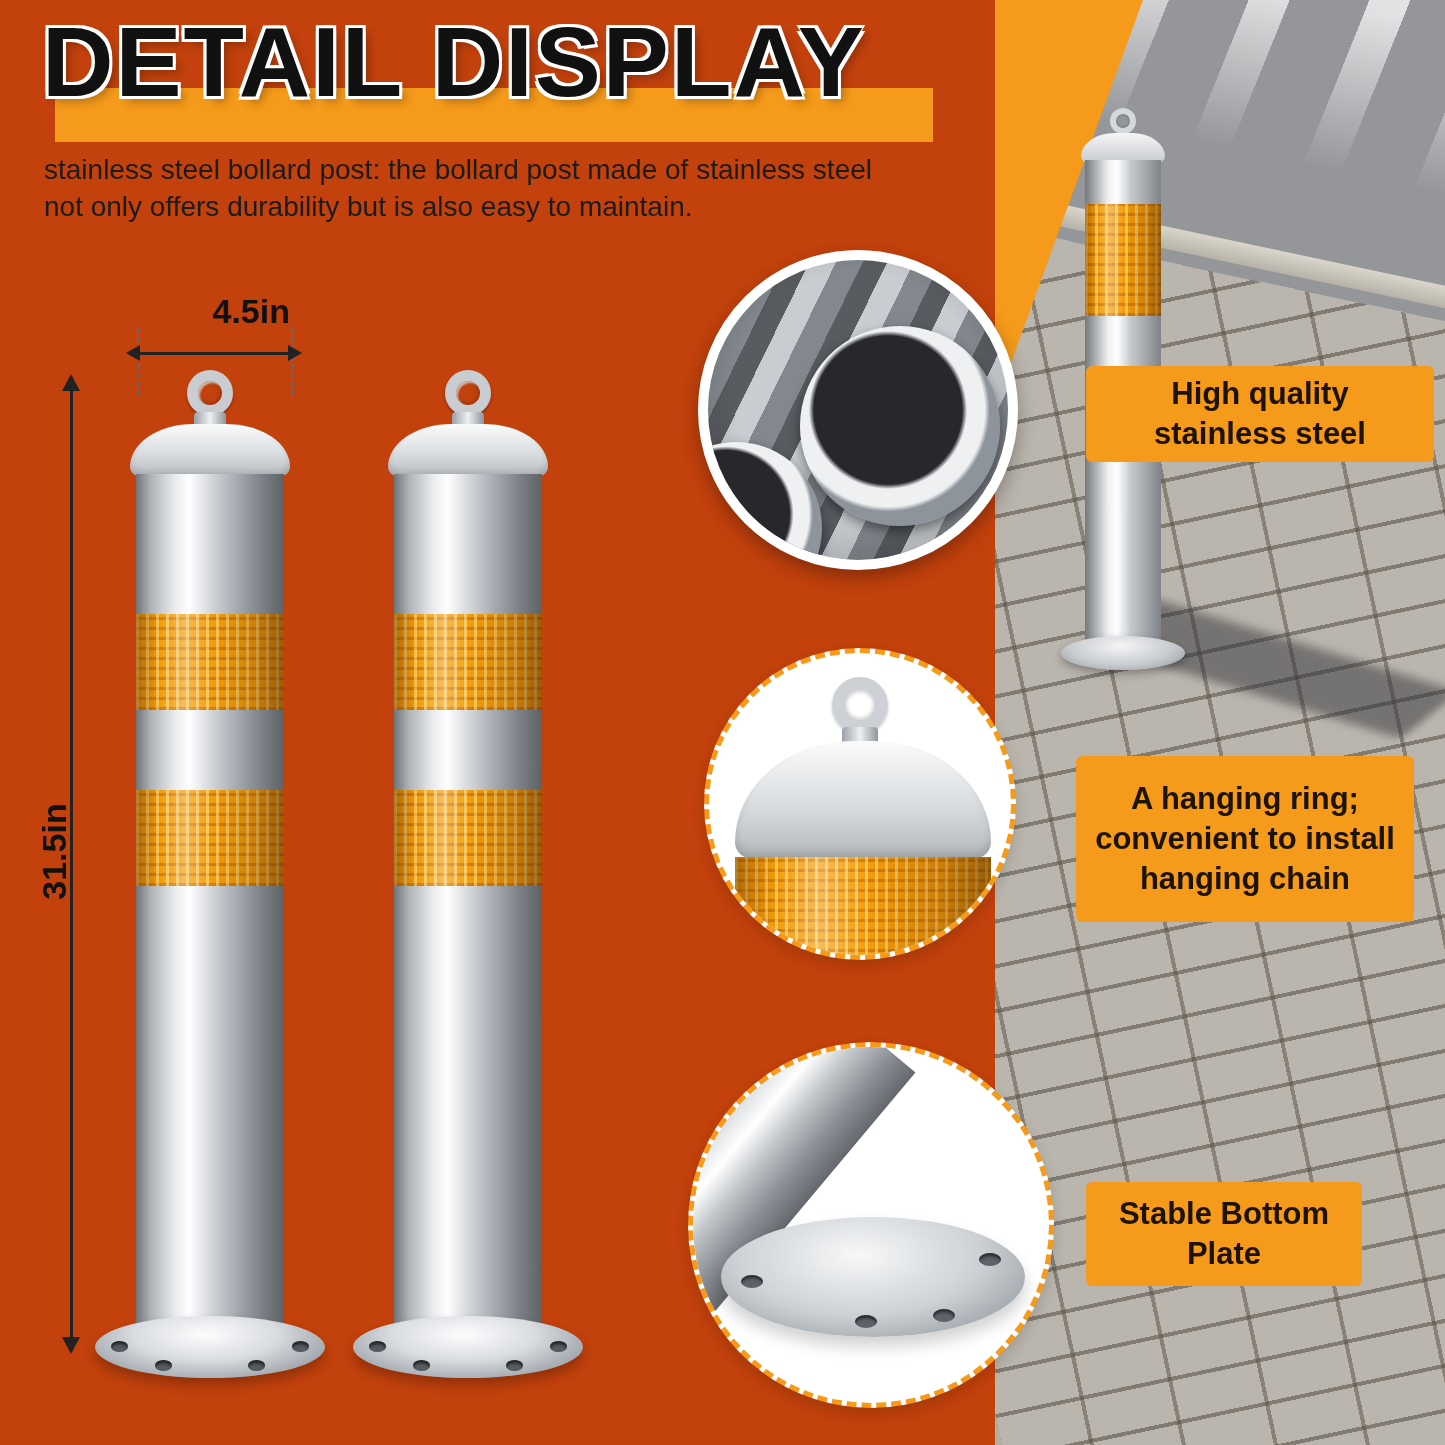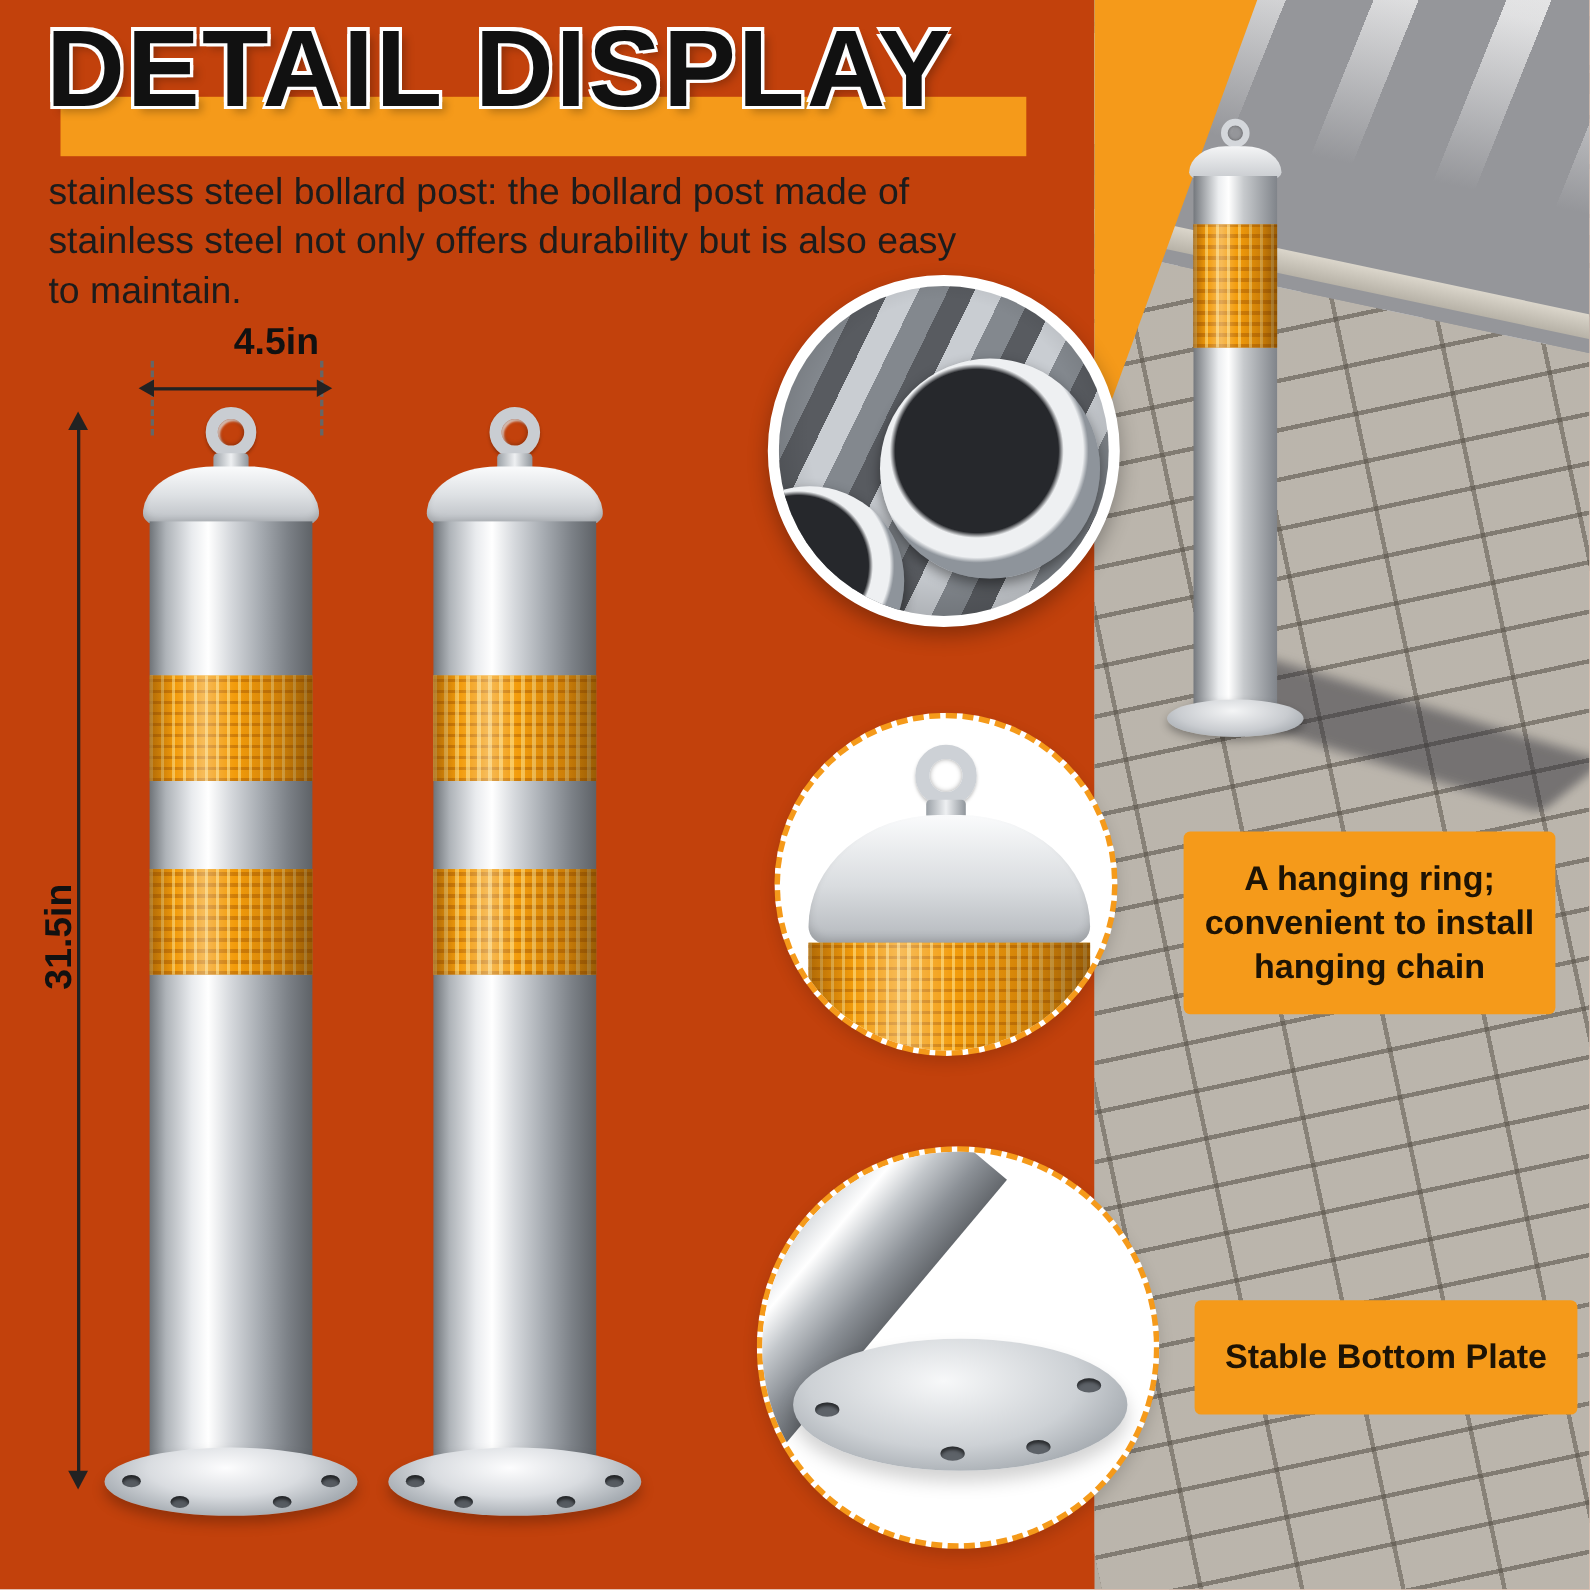--- a/index.html
+++ b/index.html
@@ -13,21 +13,21 @@
   #canvas{position:relative;width:1445px;height:1445px;background:#c2410c;overflow:hidden;}
 
   
   .title-bar{position:absolute;left:55px;top:88px;width:878px;height:54px;background:var(--orange);}
   .title-text{
     position:absolute;left:42px;top:10px;width:920px;
     font-size:99px;font-weight:900;letter-spacing:2px;line-height:1.05;color:var(--ink);
     text-shadow:-3px -3px 0 #fff,3px -3px 0 #fff,-3px 3px 0 #fff,3px 3px 0 #fff,6px 6px 8px rgba(0,0,0,.25);
     white-space:nowrap;
   }
-  .desc{position:absolute;left:44px;top:152px;width:860px;font-size:34px;line-height:1.32;color:#1c1c1c;}
+  .desc{position:absolute;left:44px;top:152px;width:860px;font-size:28px;line-height:1.32;color:#1c1c1c;}
 
   
   .dim-w-label{position:absolute;left:138px;top:292px;width:152px;text-align:right;font-size:34px;font-weight:700;color:#111;}
   .dash{position:absolute;top:328px;height:68px;width:0;border-left:3px dashed #666;}
   .dash.l{left:137px;} .dash.r{left:291px;}
   .harrow{position:absolute;left:140px;top:352px;width:148px;height:3px;background:#222;}
   .harrow::before{content:'';position:absolute;left:-14px;top:-7px;width:0;height:0;border:8px solid transparent;border-left:0;border-right:14px solid #222;}
   .harrow::after{content:'';position:absolute;right:-14px;top:-7px;width:0;height:0;border:8px solid transparent;border-right:0;border-left:14px solid #222;}
   .varrow{position:absolute;left:70px;top:390px;width:3px;height:948px;background:#222;}
   .varrow::before{content:'';position:absolute;top:-16px;left:-8px;width:0;height:0;border:9px solid transparent;border-top:0;border-bottom:17px solid #222;}
@@ -90,21 +90,21 @@
   .pb-band{position:absolute;left:4px;top:96px;width:76px;height:112px;}
   .pb-base{position:absolute;left:50%;bottom:0;margin-left:-62px;width:124px;height:34px;border-radius:50%;
         background:radial-gradient(ellipse at 48% 30%,#f4f5f6,#c9ccd0 55%,#8f959b);box-shadow:0 4px 8px rgba(0,0,0,.3);}
 
   
   .clabel{position:absolute;background:var(--orange);color:#1d1304;font-weight:700;border-radius:6px;
         display:flex;align-items:center;justify-content:center;text-align:center;
         font-size:31px;line-height:1.3;padding:10px 18px;}
   .clabel.l1{left:1086px;top:366px;width:348px;height:96px;}
   .clabel.l2{left:1076px;top:756px;width:338px;height:166px;}
-  .clabel.l3{left:1086px;top:1182px;width:348px;height:104px;}
+  .clabel.l3{left:1086px;top:1182px;width:276px;height:104px;}
 
   
   .circle{position:absolute;border-radius:50%;overflow:hidden;background:#fff;}
   .circle.c1{left:698px;top:250px;width:320px;height:320px;border:10px solid #fff;
         box-shadow:0 8px 18px rgba(0,0,0,.30);}
   .circle.c2{left:704px;top:648px;width:312px;height:312px;border:5px dashed var(--orange);
         box-shadow:0 6px 14px rgba(0,0,0,.15);}
   .circle.c3{left:688px;top:1042px;width:366px;height:366px;border:5px dashed var(--orange);
         box-shadow:0 6px 14px rgba(0,0,0,.15);}
   .pipes{position:absolute;inset:0;
@@ -214,16 +214,17 @@
   <div class="circle c3">
     <div class="cyl3"></div>
     <div class="plate3">
       <div class="ph a"></div>
       <div class="ph b"></div>
       <div class="ph c"></div>
       <div class="ph d"></div>
     </div>
   </div>
 
+  <div class="clabel l1">High quality stainless steel</div>
   <div class="clabel l2">A hanging ring; convenient to install hanging chain</div>
   <div class="clabel l3">Stable Bottom Plate</div>
 
 </div>
 
 </body></html>

